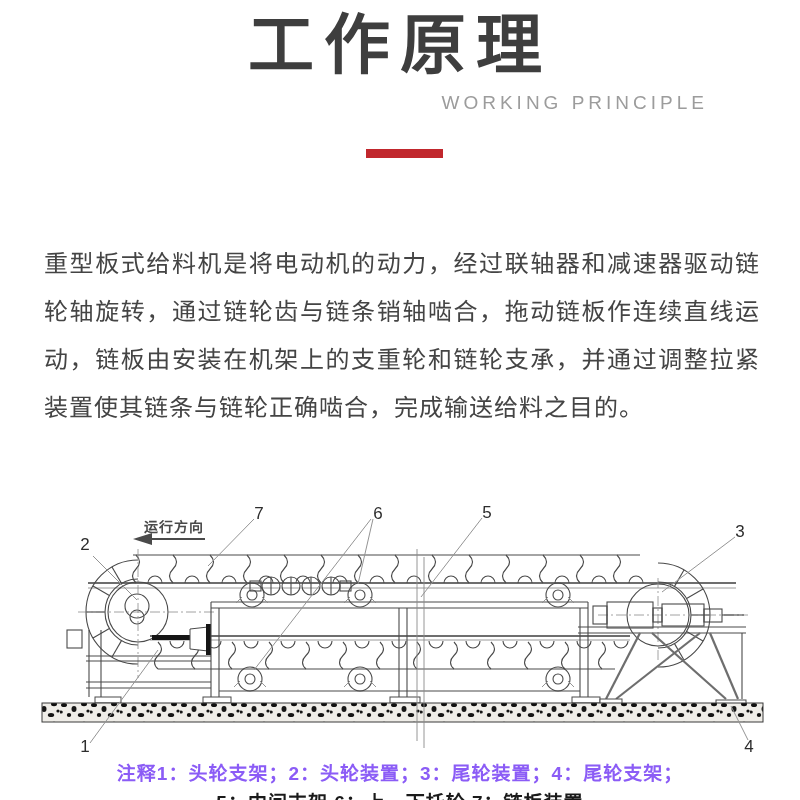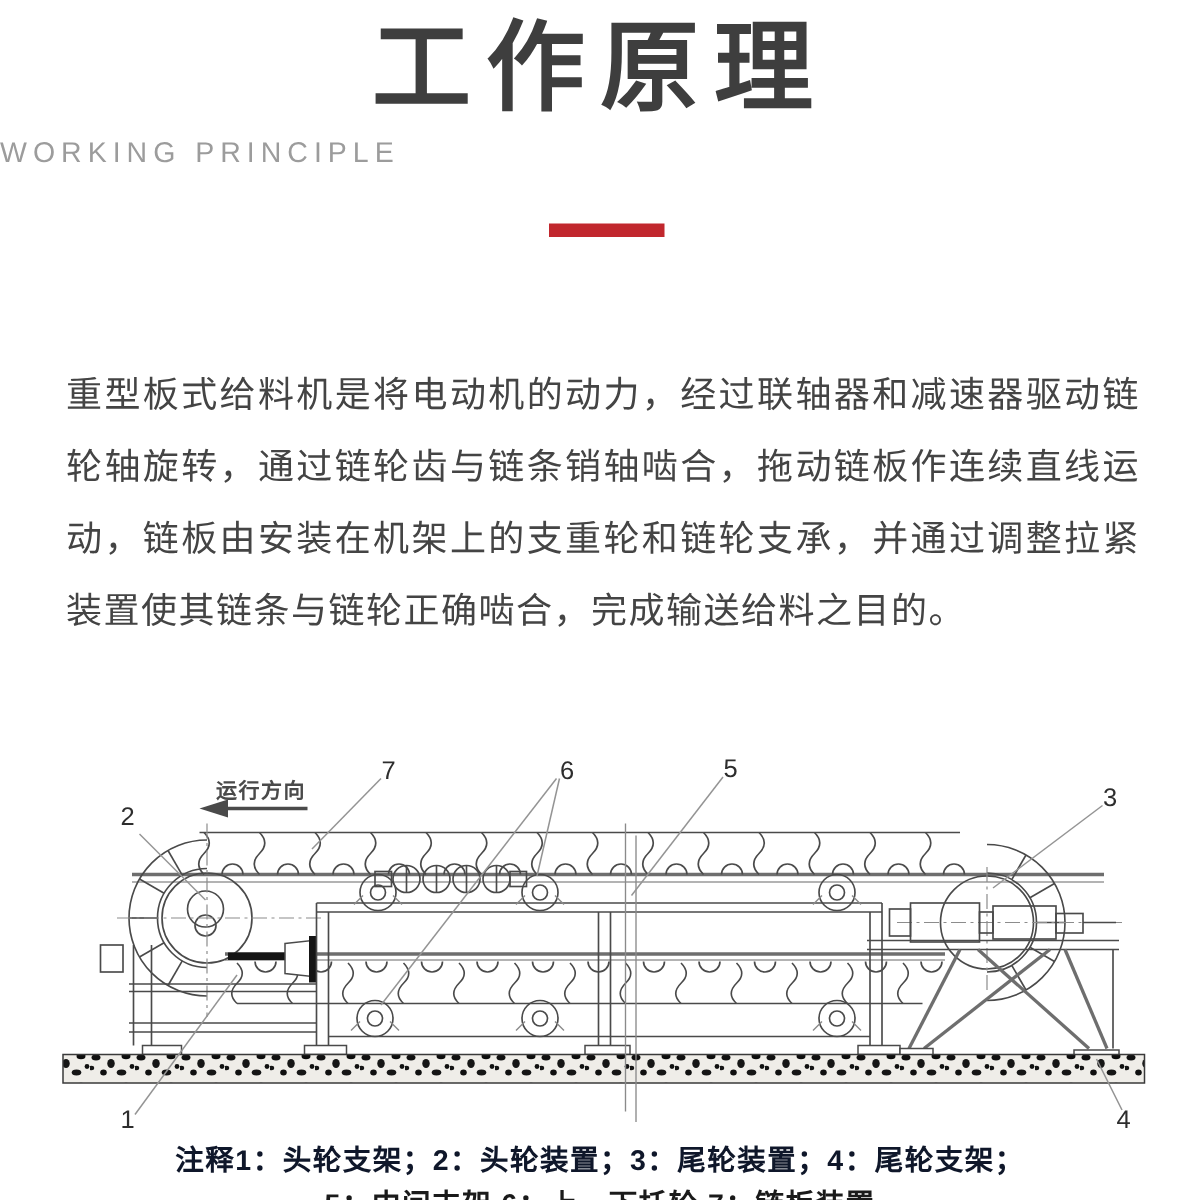--- a/index.html
+++ b/index.html
@@ -9,39 +9,39 @@
     font-family:"Liberation Sans","DejaVu Sans",sans-serif;
   }
   .page-title{
     position:absolute;left:0;top:10px;width:800px;
     text-align:center;
     font-size:66px;line-height:70px;font-weight:900;
     letter-spacing:10px;color:#3e3e3e;
   }
   .page-subtitle{
     position:absolute;left:0;top:92px;width:708px;
-    text-align:left;
+    text-align:right;
     font-size:19px;font-weight:500;
     letter-spacing:4px;color:#9c9c9c;
   }
   .red-divider{
     position:absolute;left:366px;top:149px;width:77px;height:9px;
   }
   .description{
     position:absolute;left:44px;top:216px;width:716px;
     font-family:"Liberation Serif","DejaVu Serif",serif;
     font-size:24px;line-height:48px;letter-spacing:1px;
     color:#444;text-align:justify;font-weight:400;
   }
   .diagram-wrap{
     position:absolute;left:40px;top:488px;width:725px;height:272px;
   }
   .caption-line1{
     position:absolute;left:0;top:758px;width:800px;
-    text-align:center;font-size:19px;font-weight:700;color:#0f172a;
+    text-align:center;font-size:19px;font-weight:700;color:#8b5cf6;
     letter-spacing:1px;
   }
   .caption-line2{
     position:absolute;left:0;top:787px;width:800px;
     text-align:center;font-size:19px;font-weight:700;color:#1a1a1a;
     letter-spacing:1px;
   }
   svg .ln{stroke:#4a4a4a;stroke-width:1.1;fill:none;}
   svg .thin{stroke:#8a8a8a;stroke-width:0.9;fill:none;}
   svg .rail{stroke:#6e6e6e;stroke-width:2.2;fill:none;}

